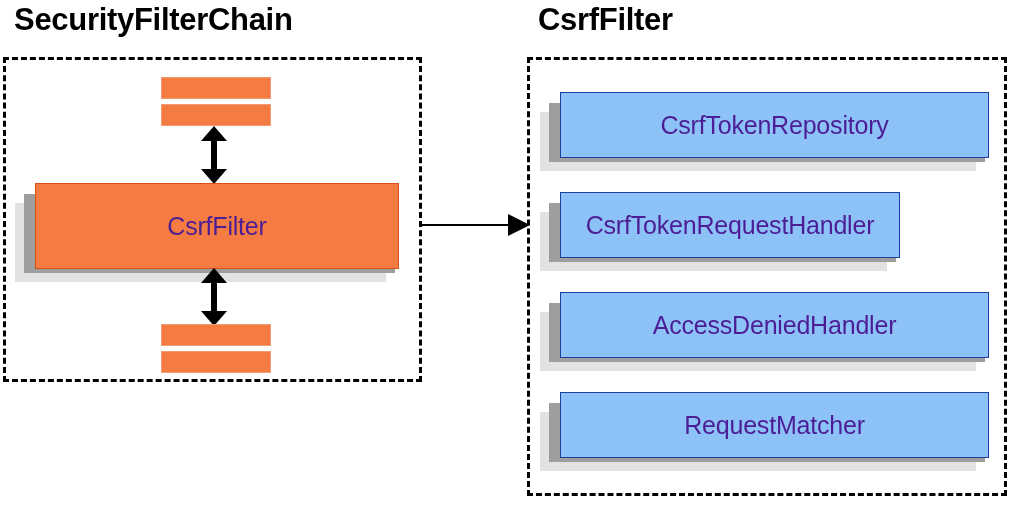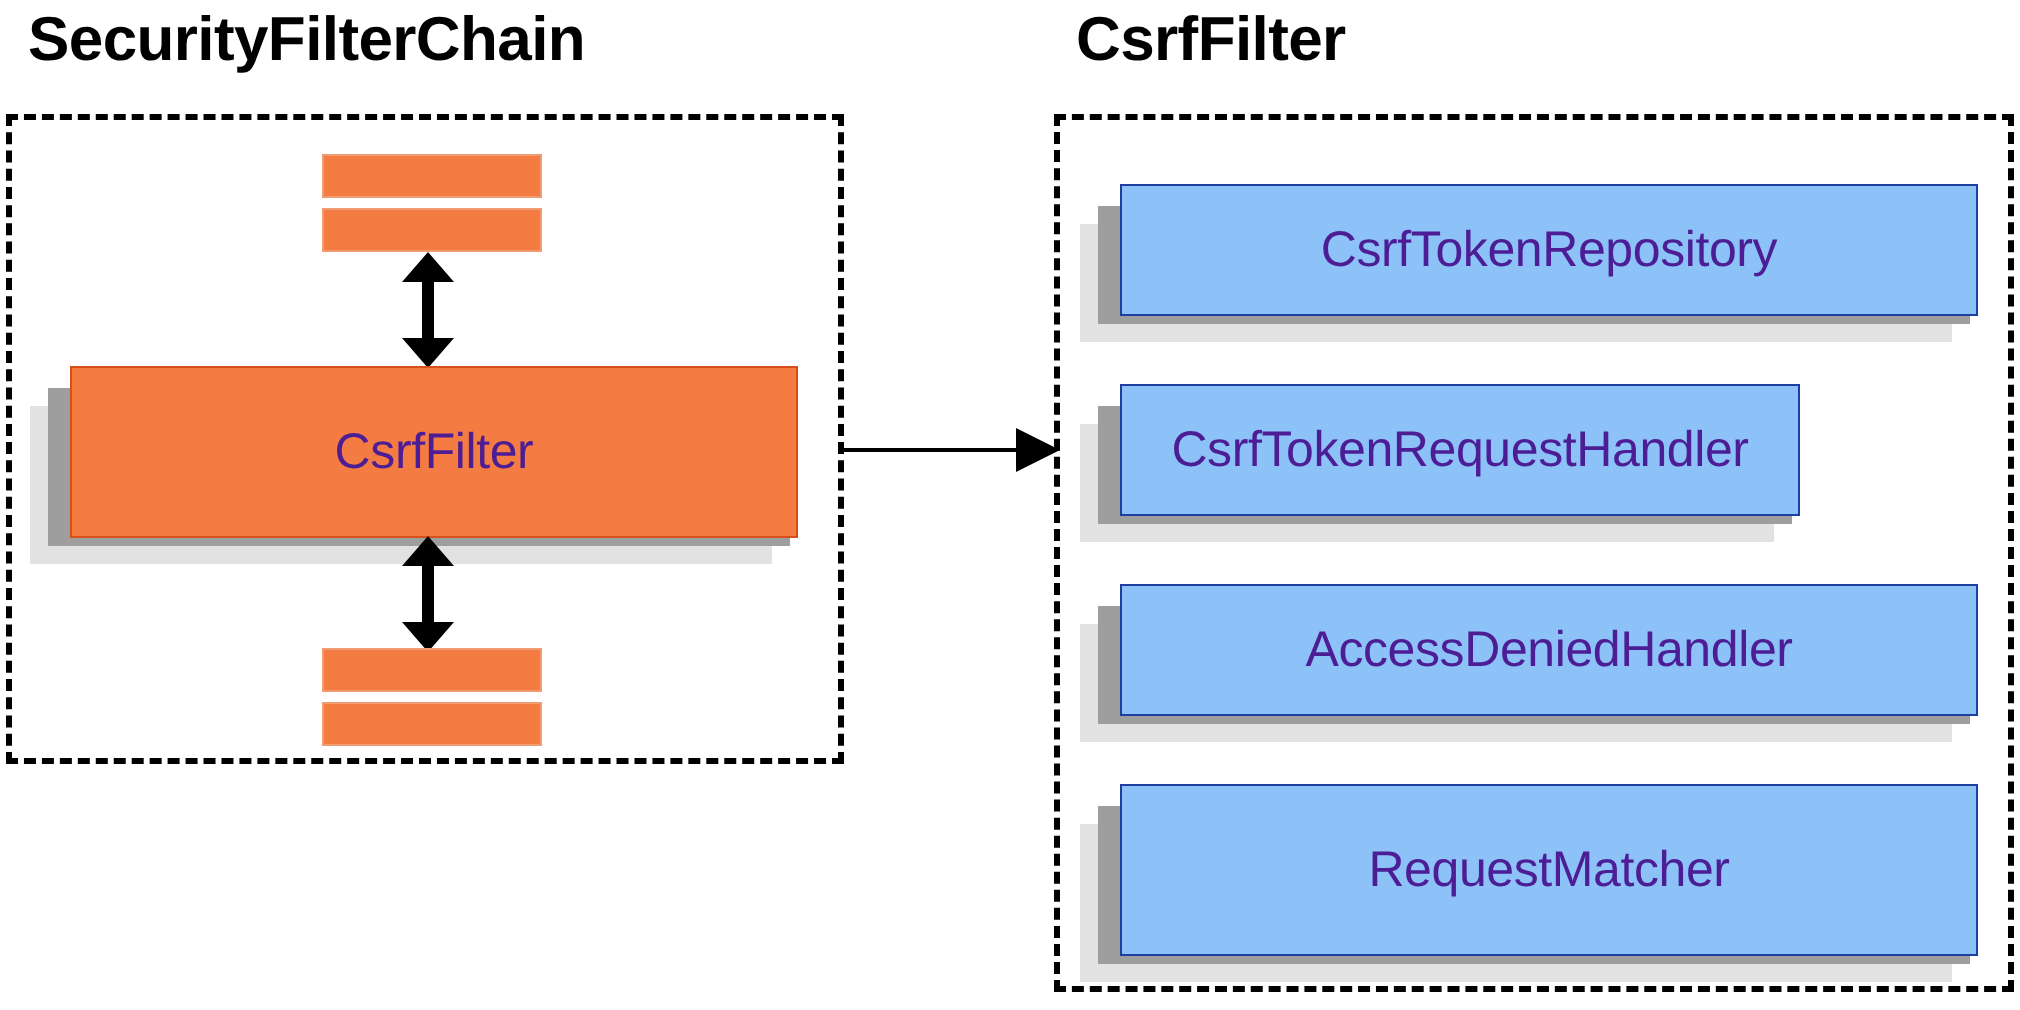--- a/index.html
+++ b/index.html
@@ -92,21 +92,21 @@
 
   
   #node-csrffilter {
     left: 35px; top: 183px; width: 364px; height: 86px;
   }
 
   
   #node-csrftokenrepository   { left: 560px; top: 92px;  width: 429px; height: 66px; }
   #node-csrftokenrequesthandler { left: 560px; top: 192px; width: 340px; height: 66px; }
   #node-accessdeniedhandler   { left: 560px; top: 292px; width: 429px; height: 66px; }
-  #node-requestmatcher        { left: 560px; top: 392px; width: 429px; height: 86px; }
+  #node-requestmatcher        { left: 560px; top: 392px; width: 429px; height: 66px; }
 
   
   .filter-bar {
     position: absolute;
     box-sizing: border-box;
     background: #f47b42;
     border: 1px solid #f09b72;
   }
   #bar-top-1    { left: 161px; top: 77px;  width: 110px; height: 22px; }
   #bar-top-2    { left: 161px; top: 104px; width: 110px; height: 22px; }

